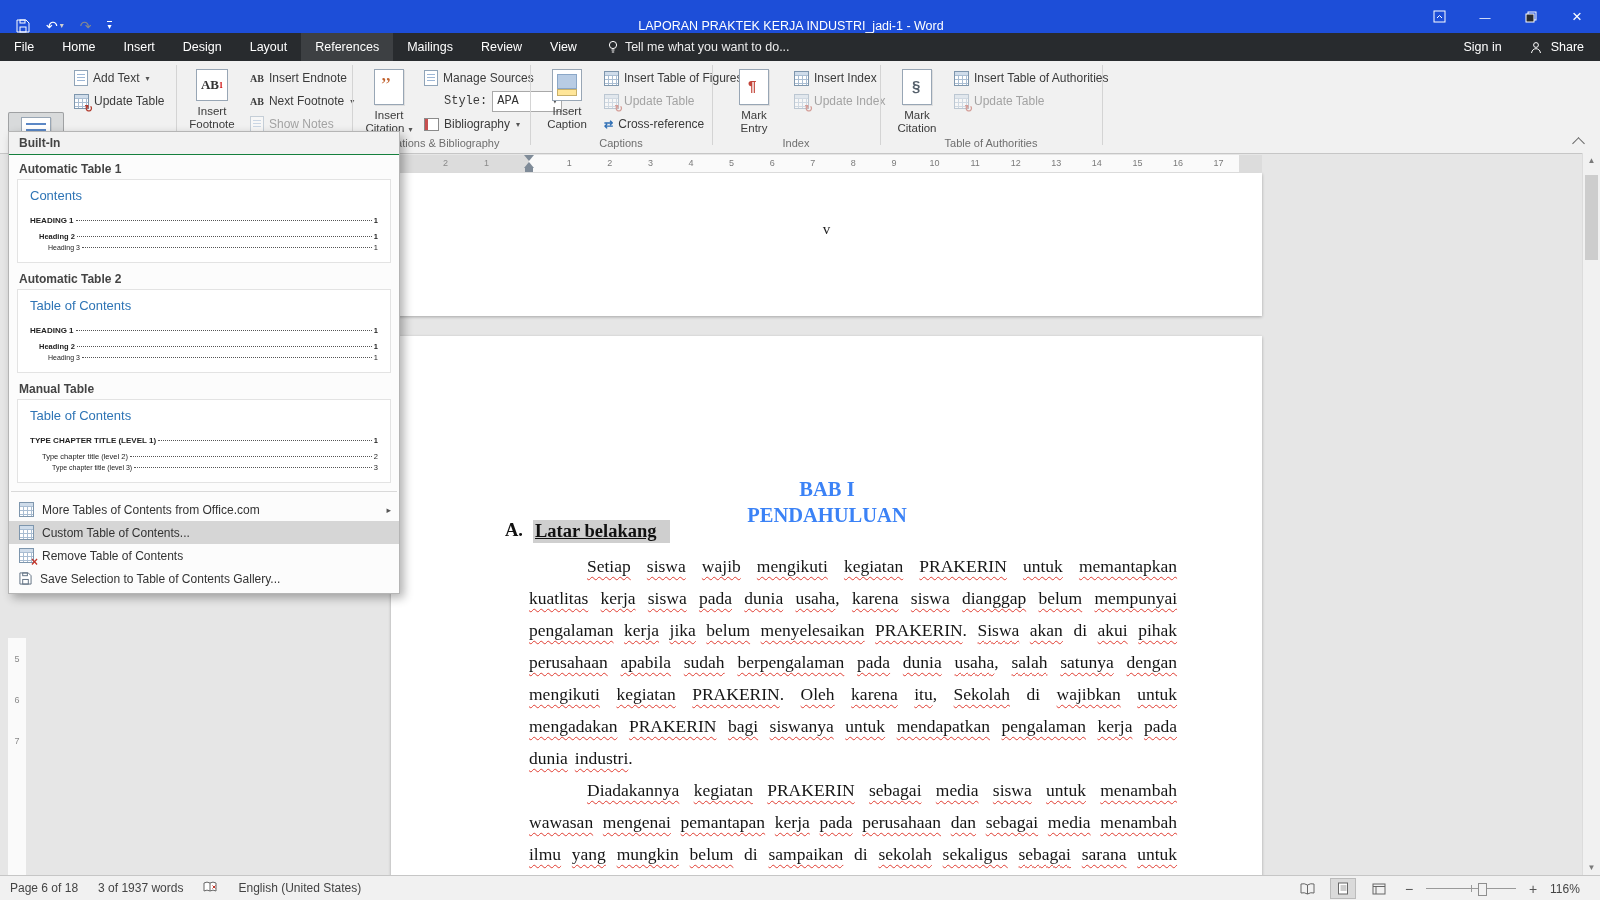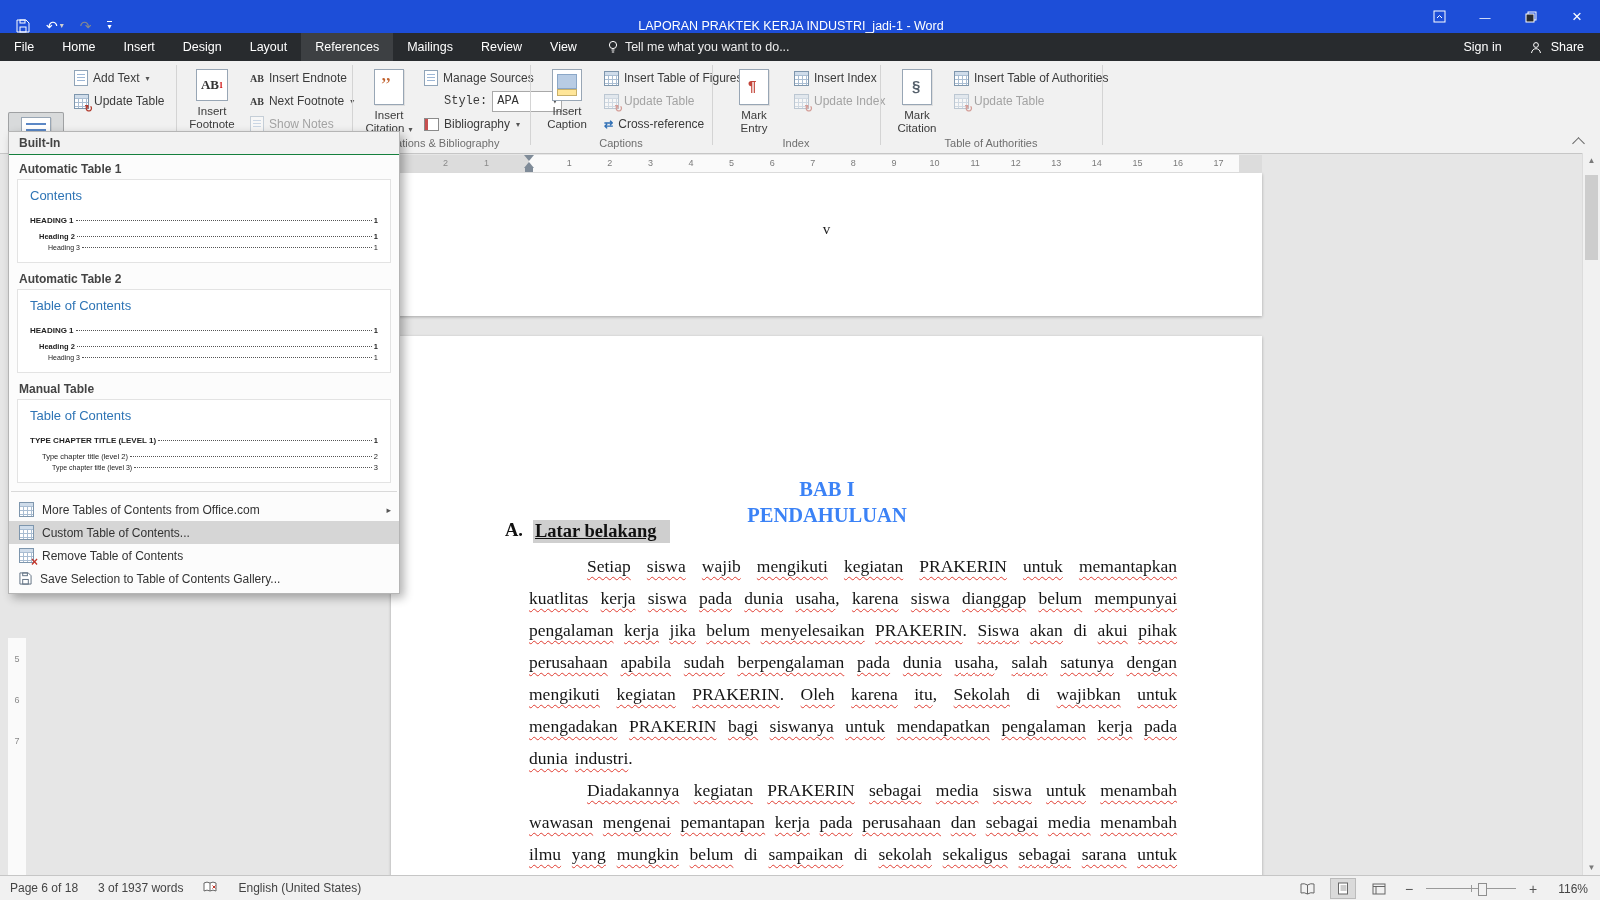--- a/index.html
+++ b/index.html
@@ -146,21 +146,21 @@
       border-top:1px solid #c6c6c6;display:flex;align-items:center;font-size:12px;color:#444;z-index:90;}
   .sb-left{display:flex;gap:20px;padding-left:10px;}
   .sb-right{margin-left:auto;display:flex;align-items:center;gap:10px;padding-right:12px;}
   .viewbtn{width:26px;height:21px;display:flex;align-items:center;justify-content:center;}
   .viewbtn.active{background:#dadada;box-shadow:inset 0 0 0 1px #bbb;}
   .zoom-sign{font-size:14px;color:#555;width:14px;text-align:center;}
   .gl-minus::before{content:"−";} .gl-plus::before{content:"+";}
   .zoom-track{width:90px;height:1px;background:#9a9a9a;position:relative;}
   .zoom-notch{position:absolute;left:45px;top:-3px;width:1px;height:7px;background:#9a9a9a;}
   .zoom-thumb{position:absolute;left:52px;top:-5px;width:7px;height:11px;background:#f1f1f1;border:1px solid #8e8e8e;}
-  #zoom-label{width:38px;text-align:right;}
+  #zoom-label{width:38px;text-align:left;}
 </style>
 </head>
 <body>
 
 <div id="titlebar">
   <div class="qat">
     <span class="qbtn">
       <svg width="14" height="14" viewBox="0 0 14 14">
           <path d="M1 1h9l3 3v9H1z" fill="none" stroke="#fff"></path>
           <rect x="4" y="8" width="6" height="5" fill="none" stroke="#fff"></rect>

